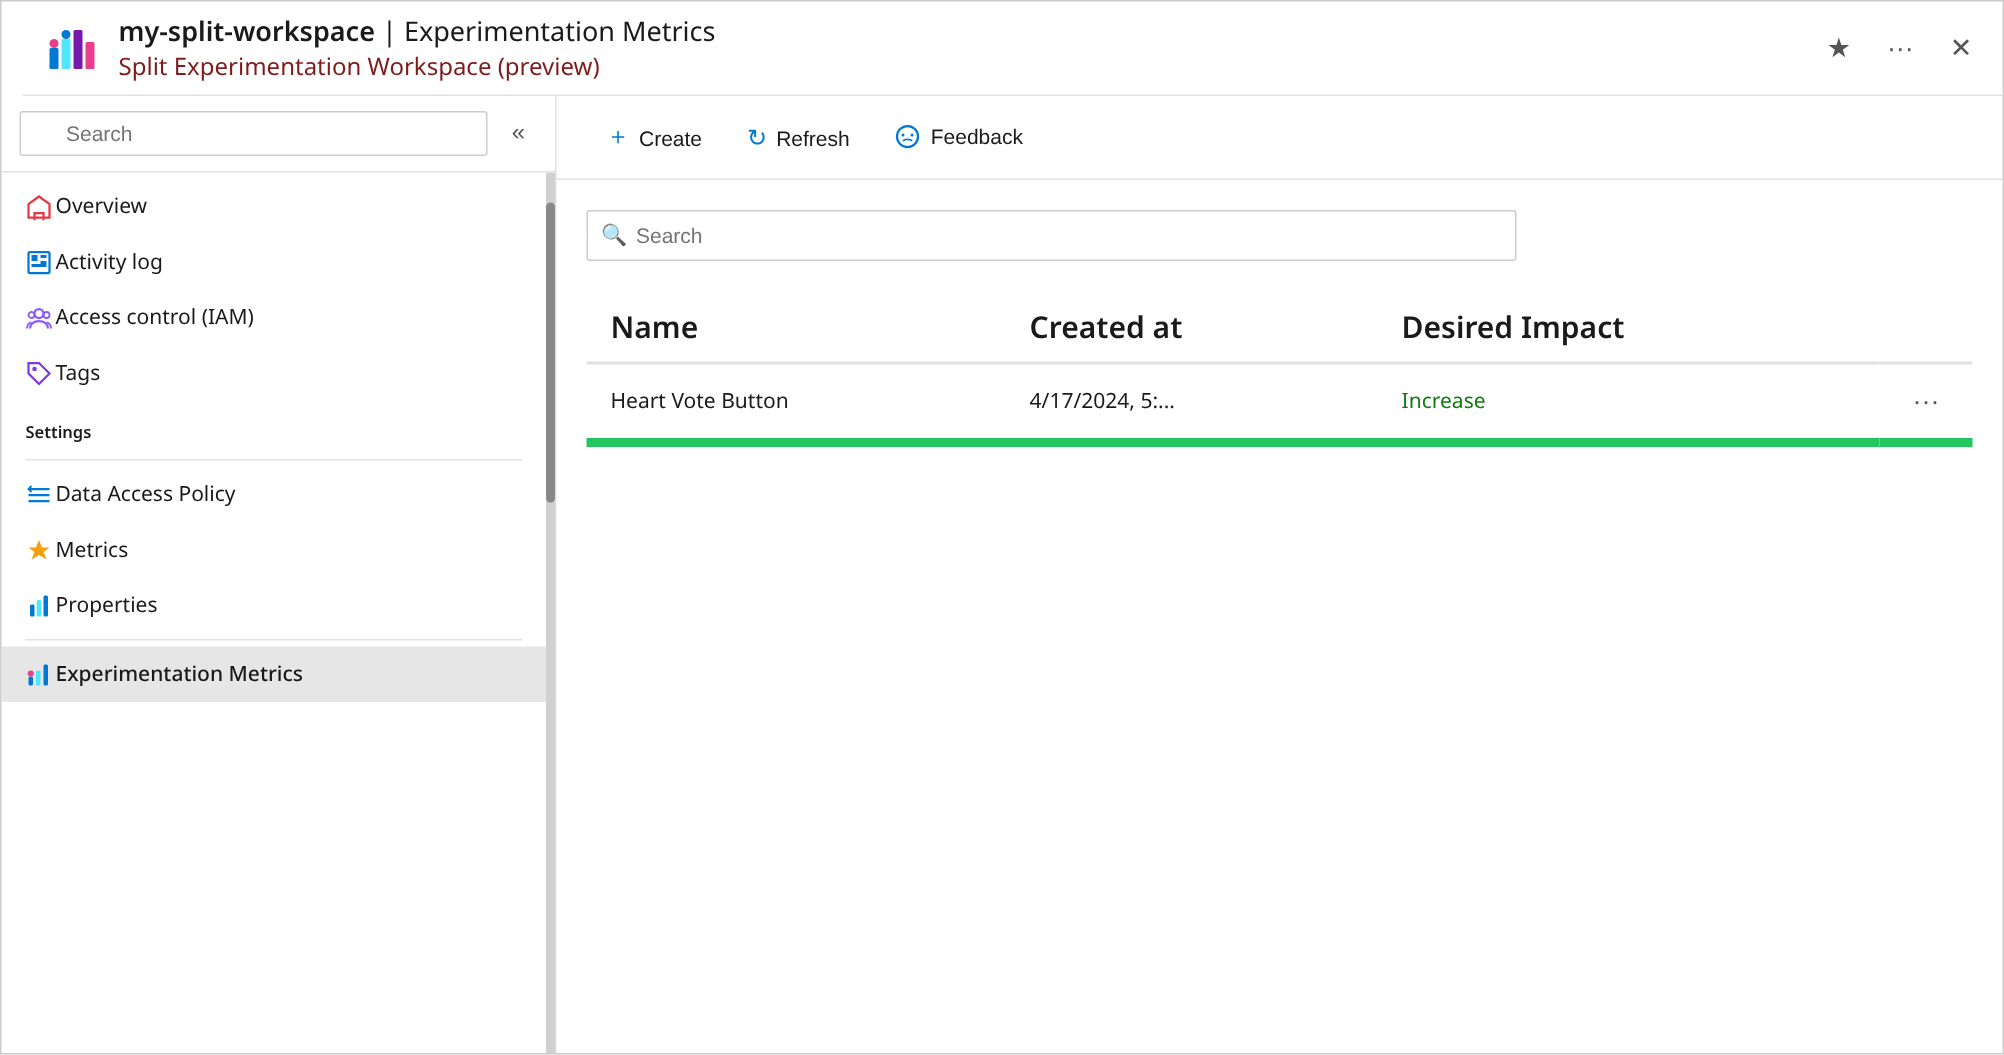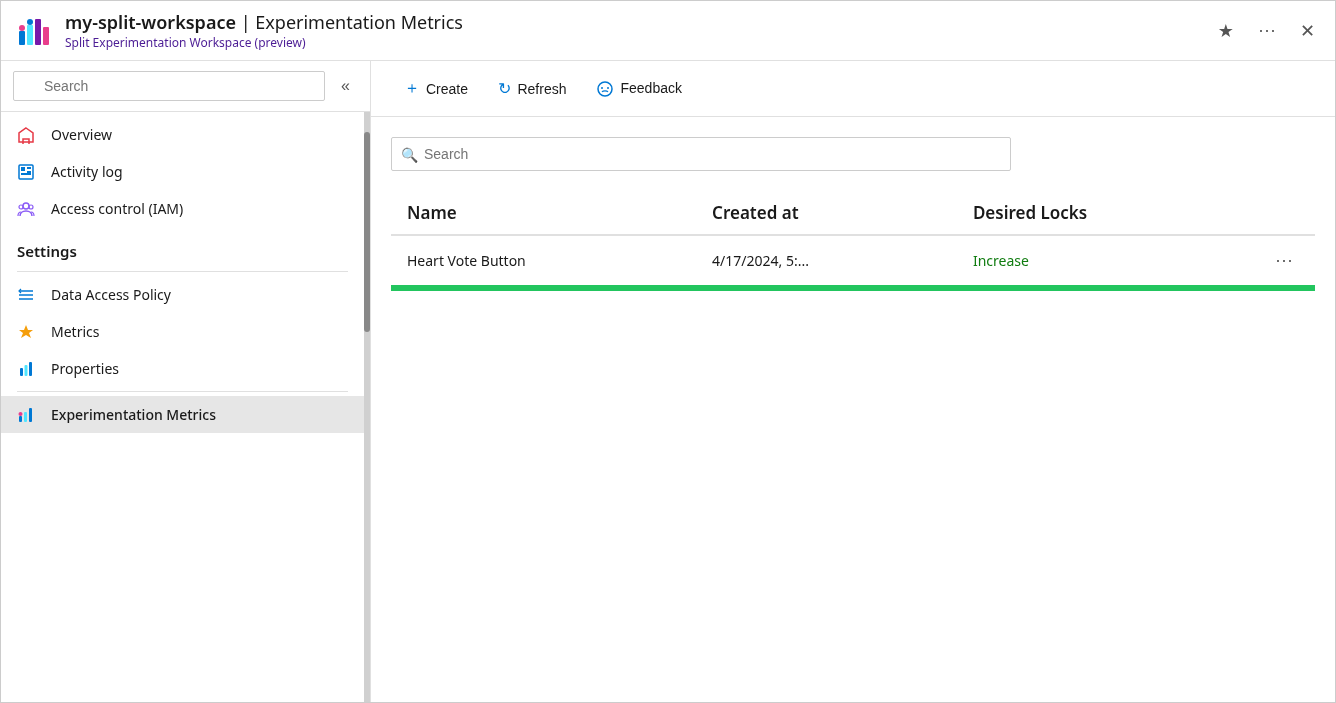--- a/index.html
+++ b/index.html
@@ -17,41 +17,42 @@
     }
 
     
     .title-bar {
       display: flex;
       align-items: center;
       padding: 8px 16px;
       border-bottom: 1px solid #e0e0e0;
       min-height: 60px;
       gap: 12px;
+      margin-left: 14px;
     }
     .title-bar-logo {
       width: 36px;
       height: 36px;
       flex-shrink: 0;
     }
     .title-bar-text {
       display: flex;
       flex-direction: column;
     }
     .title-bar-main {
       font-size: 18px;
       font-weight: 400;
       color: #1a1a1a;
     }
     .title-bar-main strong {
       font-weight: 600;
     }
     .title-bar-sub {
-      font-size: 12px;
-      color: #4c1d95;
+      font-size: 16px;
+      color: #7f1d1d;
     }
     .title-bar-actions {
       margin-left: auto;
       display: flex;
       align-items: center;
       gap: 16px;
     }
     .title-bar-icon-btn {
       background: none;
       border: none;
@@ -125,39 +126,39 @@
     }
 
     .sidebar-nav {
       flex: 1;
       overflow-y: auto;
       padding: 4px 0;
     }
     .nav-item {
       display: flex;
       align-items: center;
-      gap: 16px;
+      gap: 2px;
       padding: 9px 16px;
       cursor: pointer;
       color: #1a1a1a;
       text-decoration: none;
     }
     .nav-item.active { background: #e6e6e6; font-weight: 500; }
     .nav-item-icon {
       width: 18px;
       height: 18px;
       display: flex;
       align-items: center;
       justify-content: center;
       flex-shrink: 0;
     }
     .nav-section-label {
       padding: 14px 16px 6px 16px;
       font-weight: 600;
-      font-size: 15px;
+      font-size: 11px;
       color: #1a1a1a;
     }
     .nav-divider {
       border: none;
       border-top: 1px solid #e0e0e0;
       margin: 4px 16px;
     }
 
     
     .main-content {
@@ -219,21 +220,21 @@
 
     
     .data-table {
       width: 100%;
       border-collapse: collapse;
     }
     .data-table th {
       text-align: left;
       padding: 10px 16px;
       font-weight: 600;
-      font-size: 17px;
+      font-size: 20px;
       border-bottom: 2px solid #e0e0e0;
       color: #1a1a1a;
     }
     .data-table td {
       padding: 12px 16px;
       border-bottom: 6px solid #22c55e;
       font-size: 14px;
       color: #1a1a1a;
     }
     .row-actions {
@@ -368,20 +369,29 @@
               <circle cx="4" cy="7" r="2" fill="none" stroke="#8b5cf6" stroke-width="1.2"></circle>
               <circle cx="14" cy="7" r="2" fill="none" stroke="#8b5cf6" stroke-width="1.2"></circle>
               <path d="M1 16c0-2.5 1.5-4 3-4" stroke="#8b5cf6" stroke-width="1.2" fill="none"></path>
               <path d="M17 16c0-2.5-1.5-4-3-4" stroke="#8b5cf6" stroke-width="1.2" fill="none"></path>
               <path d="M3 16c0-3 2.5-5 6-5s6 2 6 5" fill="none" stroke="#8b5cf6" stroke-width="1.5"></path>
             </svg>
           </span>
           <span>Access control (IAM)</span>
         </div>
 
+        <div class="nav-item">
+          <span class="nav-item-icon icon-tags">
+            <svg width="18" height="18" viewBox="0 0 18 18">
+              <path d="M2 2h7l7 7-7 7-7-7z" fill="none" stroke="#7c3aed" stroke-width="1.5"></path>
+              <circle cx="6" cy="6" r="1.5" fill="#7c3aed"></circle>
+            </svg>
+          </span>
+          <span>Tags</span>
+        </div>
 
         <div class="nav-section-label">Settings</div>
         <hr class="nav-divider">
 
         <div class="nav-item">
           <span class="nav-item-icon icon-dap">
             <svg width="18" height="18" viewBox="0 0 18 18">
               <line x1="2" y1="5" x2="16" y2="5" stroke="#0078d4" stroke-width="1.5"></line>
               <line x1="2" y1="9" x2="16" y2="9" stroke="#0078d4" stroke-width="1.5"></line>
               <line x1="2" y1="13" x2="16" y2="13" stroke="#0078d4" stroke-width="1.5"></line>
@@ -463,21 +473,21 @@
       <div class="content-search-wrapper">
         <span class="content-search-icon">🔍</span>
         <input type="text" class="content-search-input" placeholder="Search" style="">
       </div>
 
       <table class="data-table">
         <thead>
           <tr>
             <th>Name</th>
             <th>Created at</th>
-            <th>Desired Locks</th>
+            <th>Desired Impact</th>
             <th style="width:40px;"></th>
           </tr>
         </thead>
         <tbody id="table-body">
         <tr>
       <td>Heart Vote Button</td>
       <td>4/17/2024, 5:...</td>
       <td style="color:#107c10;">Increase</td>
       <td class="row-actions">
         <button class="row-more-btn" title="More">···</button>

